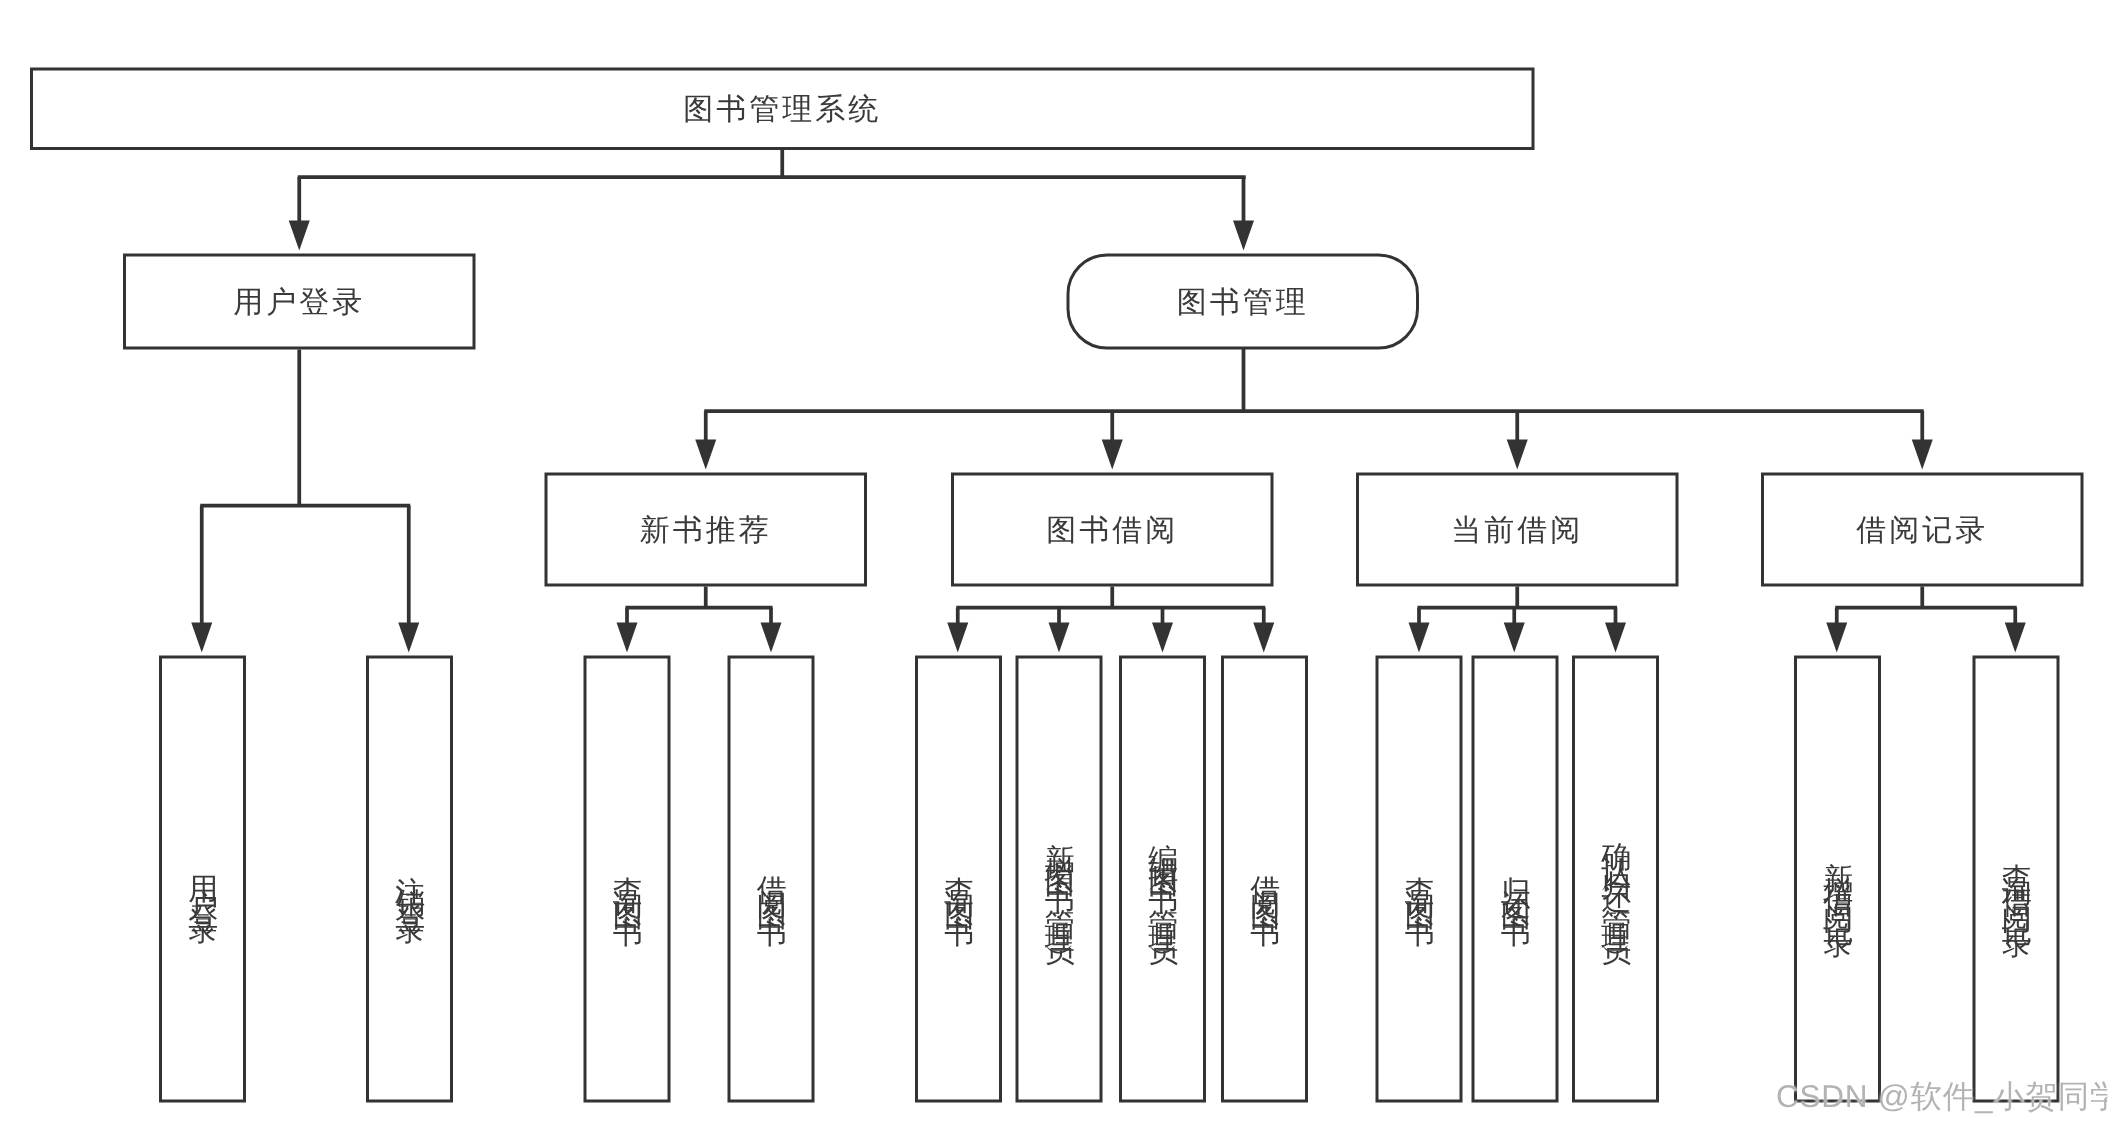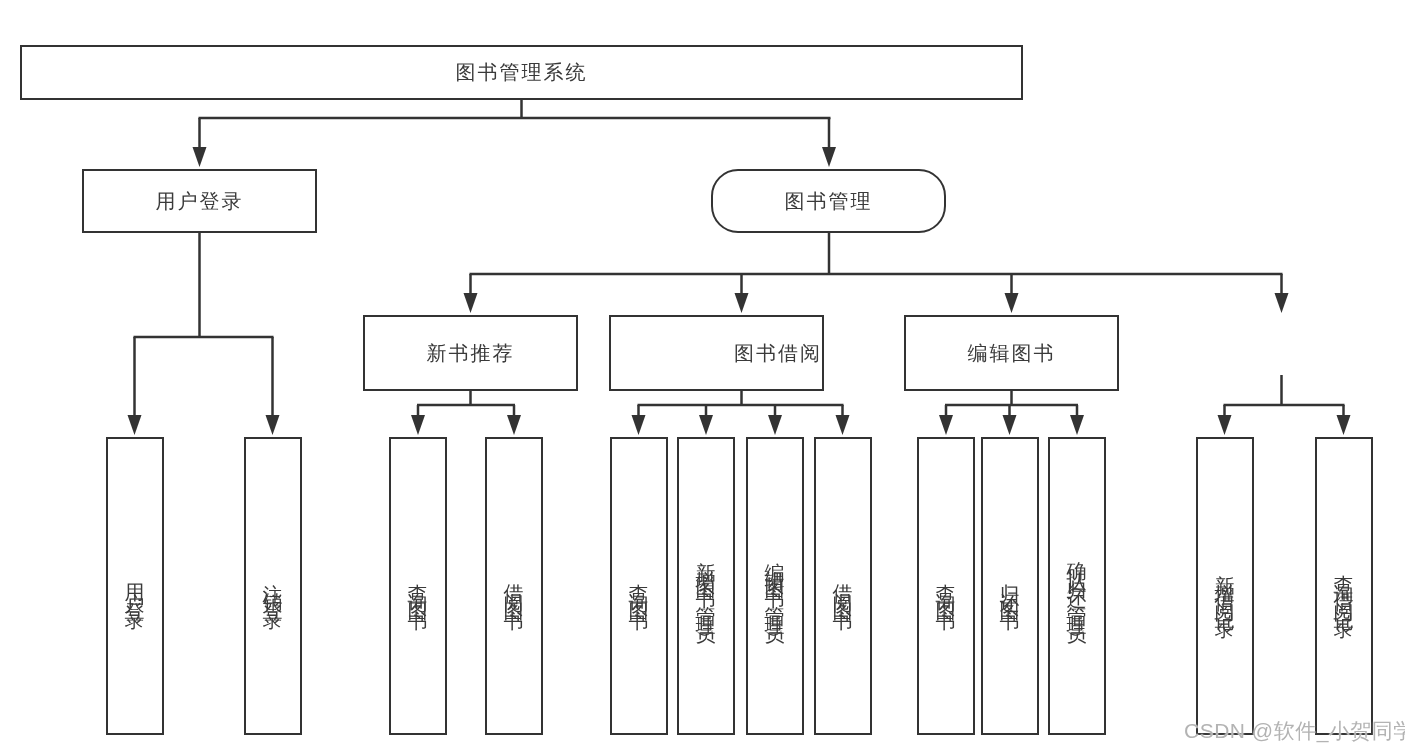--- a/index.html
+++ b/index.html
@@ -100,25 +100,28 @@
   <div class="box lv2" style="left:82px;">
     <span>用户登录</span>
   </div>
   <div class="box lv2" style="left:711px;border-radius:27px;">
     <span>图书管理</span>
   </div>
 
   <div class="box lv3" style="left:363px;">
     <span>新书推荐</span>
   </div>
-  <div class="box lv3" style="left:609px;justify-content:flex-end;">
+  <div class="box lv3" style="left:634px;">
     <span>图书借阅</span>
   </div>
   <div class="box lv3" style="left:904px;">
-    <span>编辑图书</span>
+    <span>当前借阅</span>
+  </div>
+  <div class="box lv3" style="left:1174px;">
+    <span>借阅记录</span>
   </div>
 
   <div class="box leaf" style="left:106px;">
     <span>用户登录</span>
   </div>
   <div class="box leaf" style="left:244px;">
     <span>注销登录</span>
   </div>
 
   <div class="box leaf" style="left:389px;">

